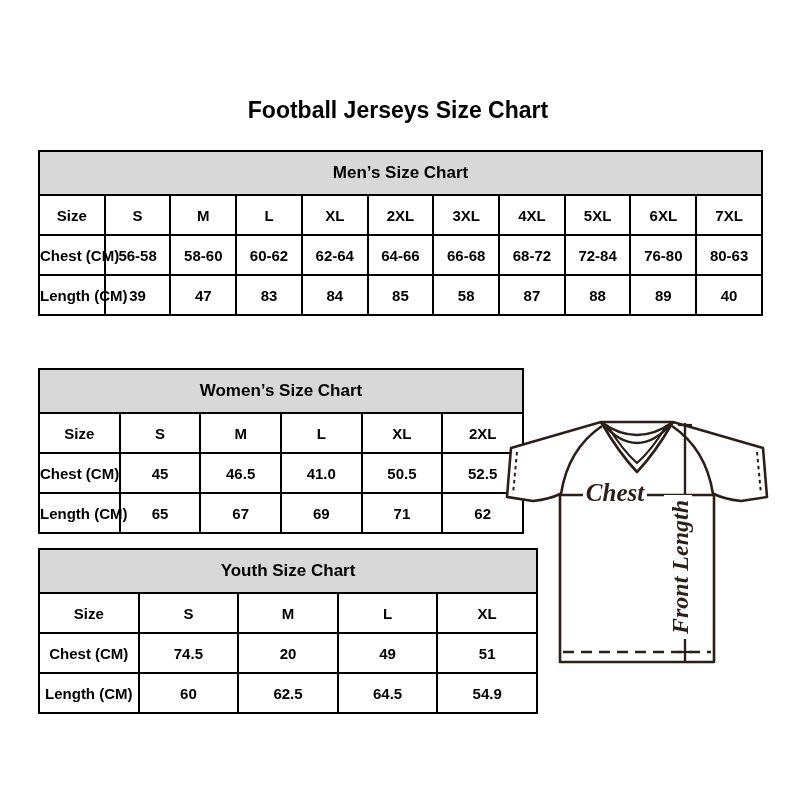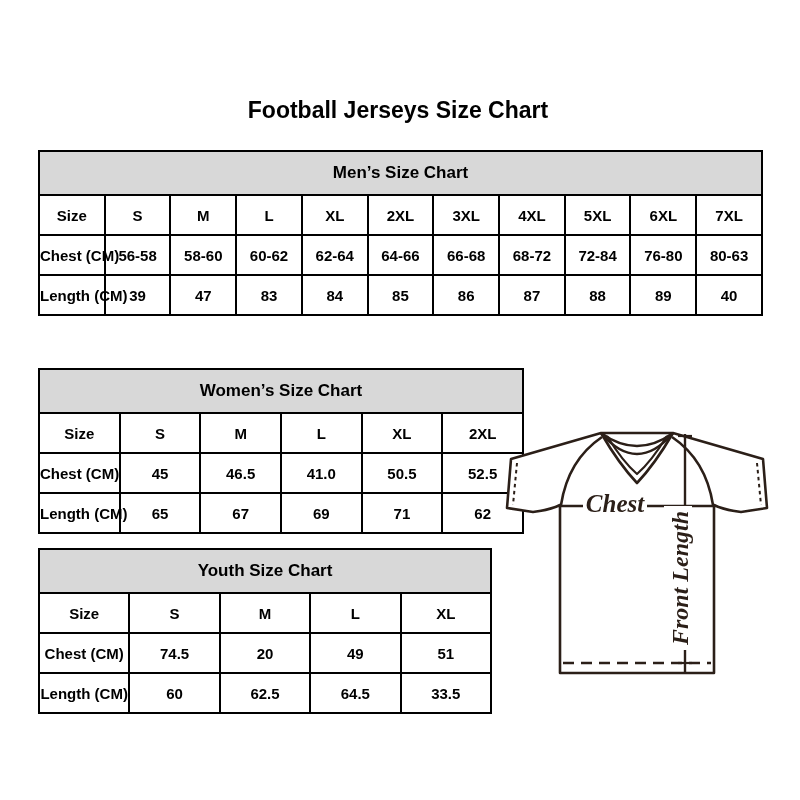--- a/index.html
+++ b/index.html
@@ -21,23 +21,23 @@
     font-size:17px;font-weight:bold;text-align:center;padding:4px;
   }
   table.size-table td{
     border:2px solid #000;height:38px;padding:0;
     text-align:center;vertical-align:middle;
     font-size:15px;font-weight:bold;white-space:nowrap;
   }
   table.mens{left:38px;top:150px;width:725px;}
   table.mens td.label-col{width:110px;}
   table.womens{left:38px;top:368px;width:486px;}
-  table.youth{left:38px;top:548px;width:454px;}
+  table.youth{left:38px;top:548px;width:500px;}
   table.womens td.label-col,table.youth td.label-col{width:112px;}
-  .jersey-wrap{position:absolute;left:495px;top:406px;width:285px;height:285px;}
+  .jersey-wrap{position:absolute;left:495px;top:395px;width:285px;height:285px;}
   svg text.measure-label{
     font-family:"Liberation Serif","DejaVu Serif",serif;
     font-style:italic;font-weight:bold;fill:#2b1f18;
   }
 </style>
 </head>
 <body>
 
 <div class="page">
 
@@ -76,21 +76,21 @@
           <td>76-80</td>
           <td>80-63</td>
         </tr>
         <tr>
           <td class="label-col">Length (CM)</td>
           <td>39</td>
           <td>47</td>
           <td>83</td>
           <td>84</td>
           <td>85</td>
-          <td>86</td>
+          <td>58</td>
           <td>87</td>
           <td>88</td>
           <td>89</td>
           <td>40</td>
         </tr>
       </tbody>
   </table>
 
   <table class="size-table womens">
     <thead>
@@ -145,21 +145,21 @@
           <td>74.5</td>
           <td>20</td>
           <td>49</td>
           <td>51</td>
         </tr>
         <tr>
           <td class="label-col">Length (CM)</td>
           <td>60</td>
           <td>62.5</td>
           <td>64.5</td>
-          <td>33.5</td>
+          <td>54.9</td>
         </tr>
       </tbody>
   </table>
 
   <div class="jersey-wrap">
     <svg width="285" height="285" viewBox="0 0 285 285">
       <g stroke="#2b1f18" stroke-width="2.6" fill="none" stroke-linejoin="round" stroke-linecap="butt">
 
         <path fill="#ffffff" d="M106,27 L16,53 L12,102 L38,106 Q55,104 65,99 L65,267 L219,267 L219,99 Q229,104 246,106 L272,102 L268,53 L178,27 Z"></path>
 

